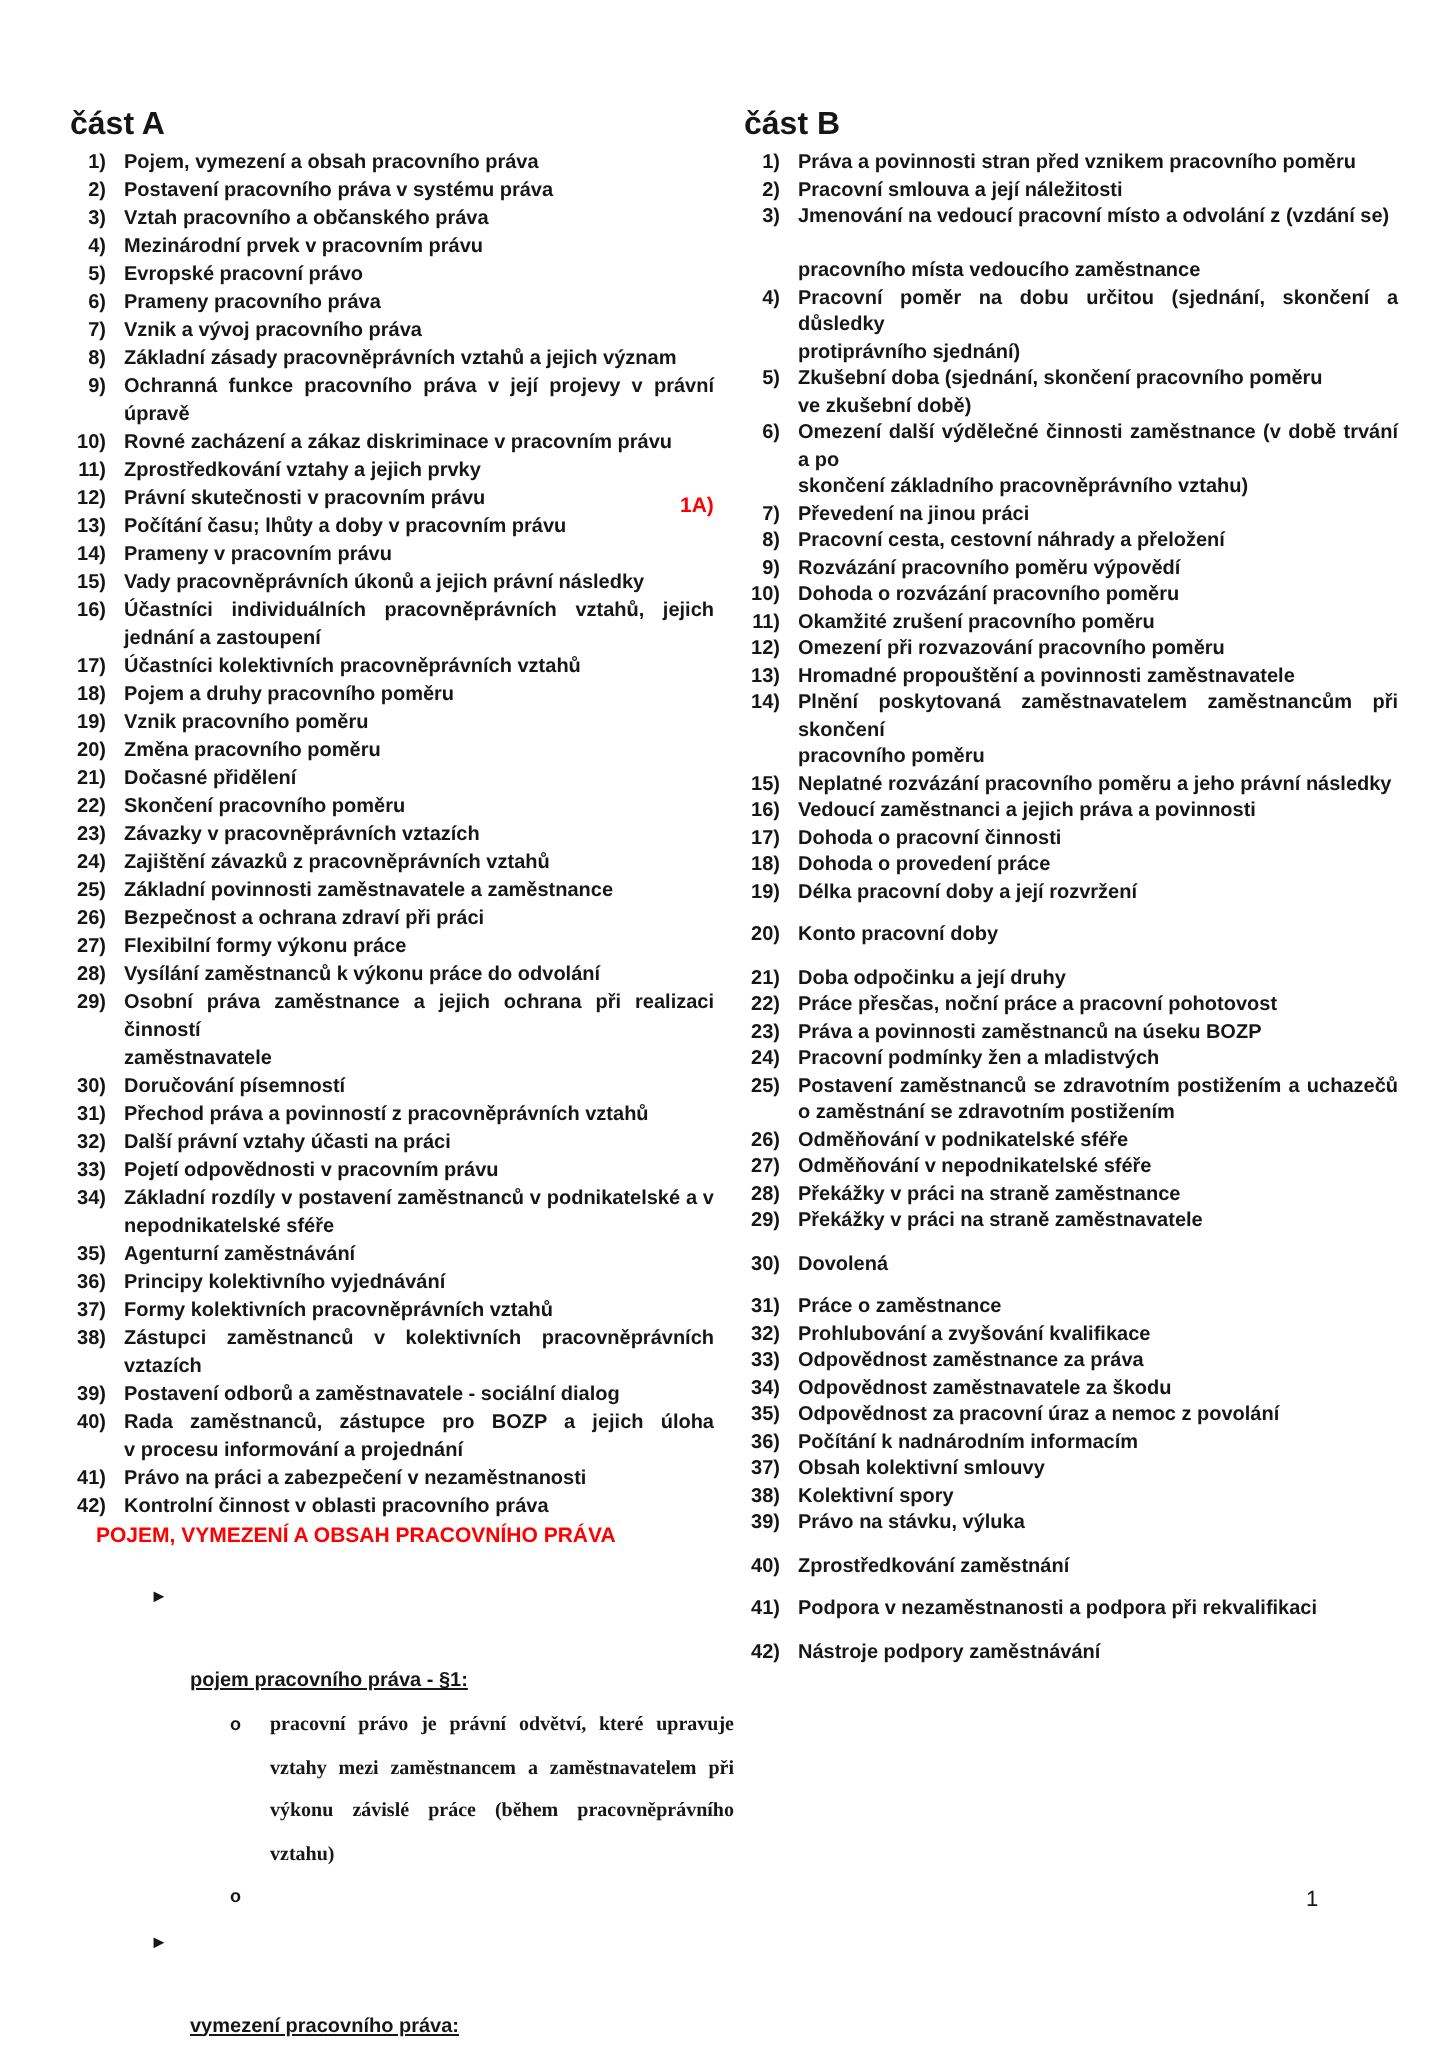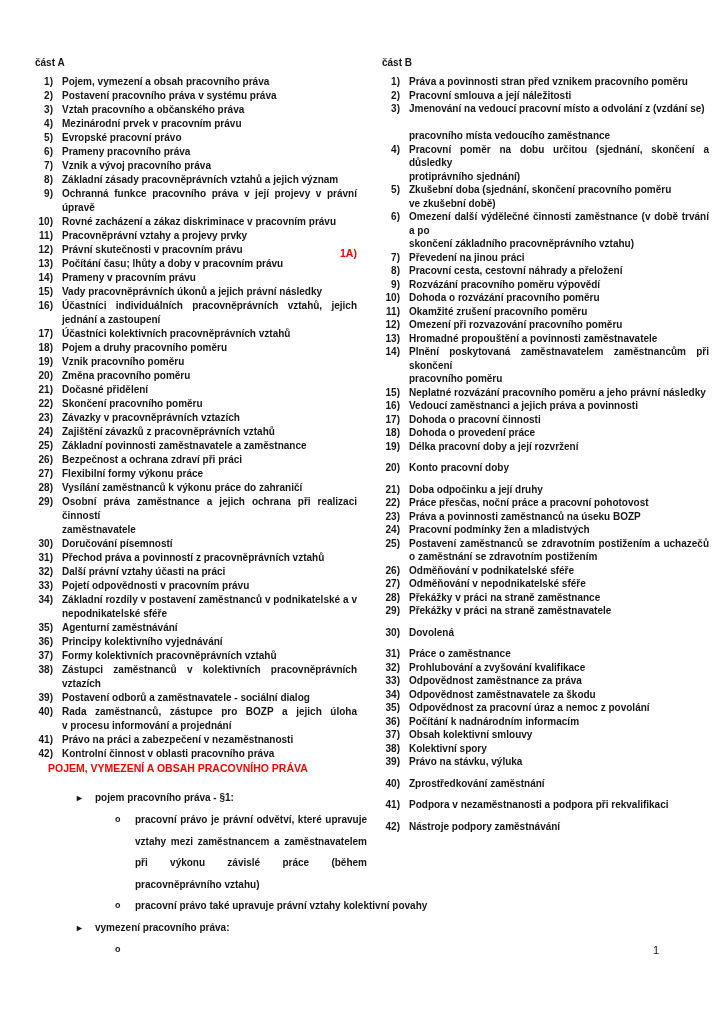--- a/index.html
+++ b/index.html
@@ -4,37 +4,37 @@
 <style>
   :root { --red:#ff0000; --ink:#161616; }
   html,body{margin:0;padding:0;background:#ffffff;}
   .page{
     position:relative;width:724px;height:1024px;background:#fff;overflow:hidden;
     font-family:"Liberation Sans",sans-serif;color:var(--ink);font-weight:700;
   }
   .title{position:absolute;left:140px;top:22px;font-size:10.5px;line-height:20.5px;letter-spacing:-0.15px;white-space:pre;}
   .col{position:absolute;top:56px;}
   .colA{left:35px;width:322px;}
-  .colB{left:382px;width:327px;}
-  .colhead{font-size:10px;line-height:14px;margin-bottom:5px;}
+  .colB{left:372px;width:327px;}
+  .colhead{font-size:16px;line-height:14px;margin-bottom:5px;}
   .li{display:flex;align-items:flex-start;font-size:10px;}
   .colA .li{line-height:14px;}
   .colB .li{line-height:13.5px;}
   .li.gap{margin-top:8px;}
   .num{flex:0 0 18px;text-align:right;}
   .itxt{flex:1;margin-left:9px;text-align:justify;white-space:pre-line;}
   .annot{position:absolute;left:340px;top:247px;color:var(--red);font-size:10.5px;line-height:13px;}
   .content{position:absolute;left:48px;top:761px;width:420px;}
   .sec-head{margin:0 0 12px 0;color:var(--red);font-size:10.5px;line-height:14px;font-weight:700;}
   .b-title{display:flex;align-items:flex-start;margin-left:27px;font-size:10px;line-height:22px;}
   .b-arrow{flex:0 0 20px;font-size:9px;line-height:22px;}
-  .b-t{}
+  .b-t{text-decoration:underline;margin-top:43px;}
   .sub{display:flex;align-items:flex-start;margin-left:67px;font-size:10px;line-height:21.5px;}
   .o-marker{flex:0 0 8px;margin-right:12px;font-size:9px;line-height:21.5px;}
-  .stxt{white-space:pre-line;max-width:305px;}
+  .stxt{white-space:pre-line;max-width:305px;font-family:Liberation Serif, serif;}
   .stxt.narrow{width:232px;text-align:justify;}
   .pageno{position:absolute;left:653px;top:944px;font-size:11px;font-weight:400;}
 </style>
 </head>
 <body>
 
 <div class="page">
 
 
   <div class="col colA">
@@ -75,21 +75,21 @@
         <div class="li">
           <span class="num">9)</span>
           <span class="itxt">Ochranná funkce pracovního práva v její projevy v právní úpravě</span>
         </div>
         <div class="li">
           <span class="num">10)</span>
           <span class="itxt">Rovné zacházení a zákaz diskriminace v pracovním právu</span>
         </div>
         <div class="li">
           <span class="num">11)</span>
-          <span class="itxt">Pracovněprávní vztahy a projevy prvky</span>
+          <span class="itxt">Zprostředkování vztahy a jejich prvky</span>
         </div>
         <div class="li">
           <span class="num">12)</span>
           <span class="itxt">Právní skutečnosti v pracovním právu</span>
         </div>
         <div class="li">
           <span class="num">13)</span>
           <span class="itxt">Počítání času; lhůty a doby v pracovním právu</span>
         </div>
         <div class="li">
@@ -143,21 +143,21 @@
         <div class="li">
           <span class="num">26)</span>
           <span class="itxt">Bezpečnost a ochrana zdraví při práci</span>
         </div>
         <div class="li">
           <span class="num">27)</span>
           <span class="itxt">Flexibilní formy výkonu práce</span>
         </div>
         <div class="li">
           <span class="num">28)</span>
-          <span class="itxt">Vysílání zaměstnanců k výkonu práce do zahraničí</span>
+          <span class="itxt">Vysílání zaměstnanců k výkonu práce do odvolání</span>
         </div>
         <div class="li">
           <span class="num">29)</span>
           <span class="itxt">Osobní práva zaměstnance a jejich ochrana při realizaci činností
 zaměstnavatele</span>
         </div>
         <div class="li">
           <span class="num">30)</span>
           <span class="itxt">Doručování písemností</span>
         </div>
@@ -401,21 +401,20 @@
           <div class="b-title">
             <span class="b-arrow">►</span>
             <span class="b-t">pojem pracovního práva - §1:</span>
           </div>
           <div class="sub">
             <span class="o-marker">o</span>
             <span class="stxt narrow">pracovní právo je právní odvětví, které upravuje vztahy mezi zaměstnancem a zaměstnavatelem při výkonu závislé práce (během pracovněprávního vztahu)</span>
           </div>
           <div class="sub">
             <span class="o-marker">o</span>
-            <span class="stxt">pracovní právo také upravuje právní vztahy kolektivní povahy</span>
           </div>
         </div>
         <div class="bullet">
           <div class="b-title">
             <span class="b-arrow">►</span>
             <span class="b-t">vymezení pracovního práva:</span>
           </div>
           <div class="sub">
             <span class="o-marker">o</span>
           </div>

